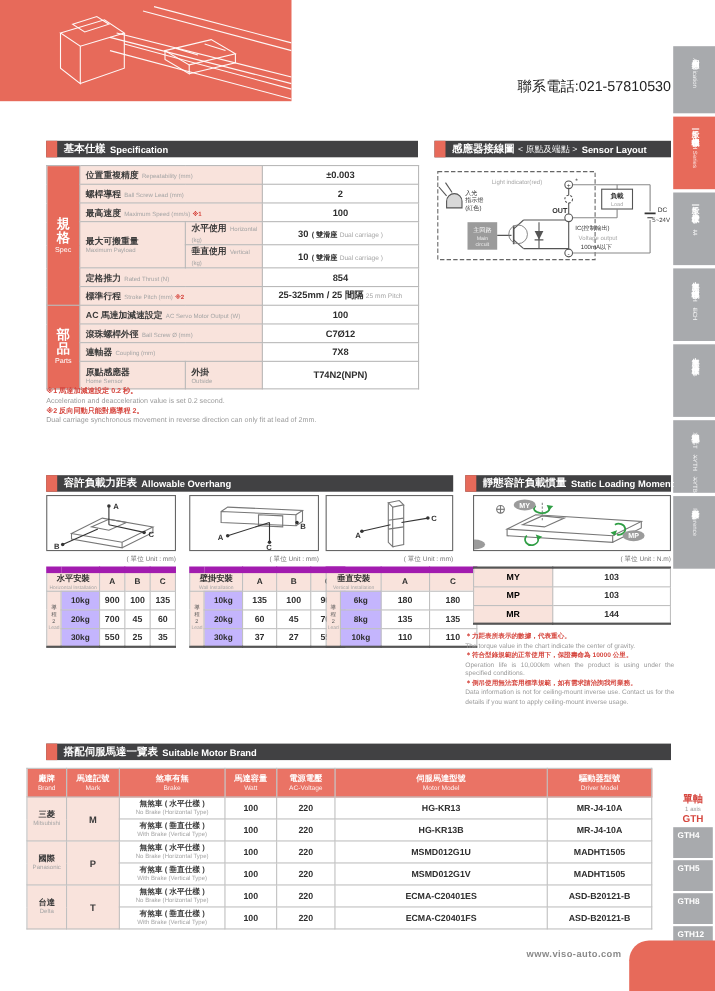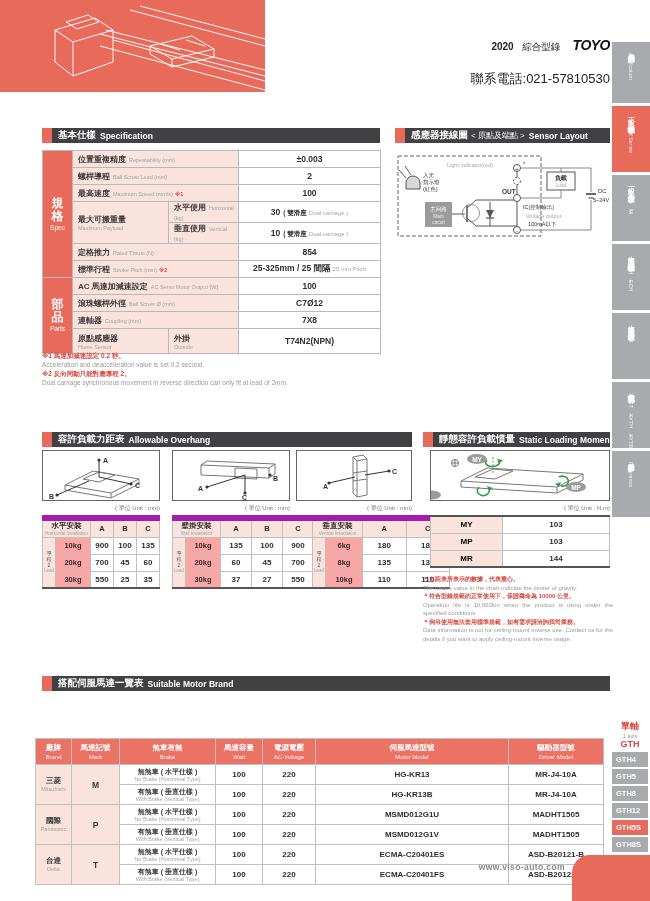--- a/index.html
+++ b/index.html
@@ -17,21 +17,21 @@
   
   .side-tab { position:absolute; left:612px; width:38px; background:#A8AAAD; display:flex; justify-content:center; padding-top:7px; }
   .side-tab.active { background:#E76A5A; }
   .vtext { writing-mode:vertical-rl; text-orientation:mixed; color:#fff; font-size:7px; font-weight:bold; line-height:1.1; }
   .vtext .en { font-size:5.5px; font-weight:normal; color:rgba(255,255,255,0.85); margin-top:4px; }
 
   .series-nav { position:absolute; left:612px; top:720px; width:36px; text-align:center; }
   .series-nav .s-zh { color:#D6473F; font-size:9px; font-weight:bold; }
   .series-nav .s-en { color:#9a9a9a; font-size:5.5px; }
   .series-nav .s-name { color:#D6473F; font-size:9px; font-weight:bold; margin-bottom:3px; }
-  .mini-tab { width:36px; height:15px; background:#A8AAAD; color:#fff; font-size:7.5px; font-weight:bold; text-align:left; padding:3px 0 0 4px; margin-bottom:2px; }
+  .mini-tab { width:36px; height:28px; background:#A8AAAD; color:#fff; font-size:7.5px; font-weight:bold; text-align:left; padding:3px 0 0 4px; margin-bottom:2px; }
   .mini-tab.active { background:#E76A5A; }
 
   
   .sec-bar { position:absolute; height:15px; background:#414143; display:flex; align-items:center; }
   .sec-bar .sq { width:10px; height:15px; background:#E76A5A; margin-right:6px; flex:0 0 auto; }
   .sec-bar .t-zh { color:#fff; font-size:9.5px; font-weight:bold; white-space:nowrap; }
   .sec-bar .t-en { color:#fff; font-size:8.5px; font-weight:bold; margin-left:4px; white-space:nowrap; }
   .sec-bar .t-mid { color:#fff; font-size:8px; margin-left:3px; white-space:nowrap; }
 
   
@@ -61,33 +61,33 @@
   
   .diag-box { position:absolute; border:1px solid #666; background:#fff; height:51px; }
   .unit { position:absolute; font-size:6px; color:#777; text-align:right; }
   .oh-table { position:absolute; table-layout:fixed; border-top:6px solid #a21caf; border-bottom:2px solid #555; }
   .oh-table td { border:1px solid #c0c0c0; text-align:center; font-size:8px; color:#2e2e2e; height:17px; }
   .oh-table .hd { background:#F9E3DC; font-weight:bold; font-size:7.5px; height:19px; }
   .oh-table .hd .en { display:block; font-weight:normal; font-size:4.5px; color:#a5a5a5; line-height:5px; }
   .oh-table .lead { background:#F9E3DC; font-size:5px; color:#555; line-height:6px; padding:0; }
   .oh-table .lead span { display:block; }
   .oh-table .lead .len { color:#a5a5a5; font-size:4.5px; }
-  .oh-table .wt { background:#fca5a5; font-weight:bold; font-size:7.5px; }
+  .oh-table .wt { background:#c4b5fd; font-weight:bold; font-size:7.5px; }
   .oh-table .num { background:#fff; font-weight:bold; }
 
   
   .sm-table { position:absolute; left:430px; top:515px; width:180px; table-layout:fixed; border-top:2px solid #555; border-bottom:2px solid #555; }
   .sm-table td { border:1px solid #c0c0c0; height:17px; text-align:center; font-size:8px; }
   .sm-table .k { background:#F9E3DC; font-weight:bold; width:72px; }
   .sm-table .v { background:#fff; font-weight:bold; color:#2e2e2e; }
   .sm-notes { position:absolute; left:423px; top:575px; width:190px; line-height:8.5px; text-align:justify; }
   .sm-notes .note-zh, .sm-notes .note-en { font-size:6px; line-height:8.5px; }
 
   
-  .mt { position:absolute; left:35px; top:698px; width:568px; table-layout:fixed; border:1.5px solid #555;margin-top:40px; }
+  .mt { position:absolute; left:24px; top:698px; width:568px; table-layout:fixed; border:1.5px solid #555; }
   .mt td { border:1px solid #c0c0c0; text-align:center; }
   .mt .h { background:#EA7365; color:#fff; height:26px; }
   .mt .h .zh { display:block; font-size:7.5px; font-weight:bold; line-height:10px; }
   .mt .h .en { display:block; font-size:6px; line-height:8px; color:rgba(255,255,255,0.9); }
   .mt .brand { background:#F9E3DC; }
   .mt .brand .zh { display:block; font-size:7.5px; font-weight:bold; color:#3a3a3a; line-height:10px; }
   .mt .brand .en { display:block; font-size:5.5px; color:#a5a5a5; line-height:7px; }
   .mt .mark { background:#F9E3DC; font-size:8.5px; font-weight:bold; color:#3a3a3a; }
   .mt .brake { height:20px; }
   .mt .brake .zh { display:block; font-size:7px; font-weight:bold; color:#3a3a3a; line-height:9px; }
@@ -118,25 +118,20 @@
         <polyline points="150,46 150,54 172,67 172,59"></polyline>
         <polyline points="172,67 214,57 214,49"></polyline>
         <line x1="160" y1="44" x2="180" y2="50"></line>
         <line x1="186" y1="40" x2="205" y2="46"></line>
         <line x1="130" y1="10" x2="265" y2="46"></line>
         <line x1="140" y1="6" x2="265" y2="39"></line>
       </g>
     </svg>
   </div>
 
-  <div class="catalog-line">
-    <span class="yr">2020</span>
-    <span class="cat">綜合型錄</span>
-    <span class="logo">TOYO</span>
-  </div>
   <div class="phone">聯系電話:021-57810530</div>
 
   <div class="side-tab" style="top:42px;height:61px;">
     <div class="vtext"><span>應用例</span><span class="en">Application</span></div>
   </div>
   <div class="side-tab active" style="top:106px;height:66px;">
     <div class="vtext"><span>一般｜螺桿仕樣</span><span class="en">GTH Series</span></div>
   </div>
   <div class="side-tab" style="top:175px;height:66px;">
     <div class="vtext"><span>一般｜皮帶仕樣</span><span class="en">ETB｜M</span></div>
@@ -462,21 +457,21 @@
         </tr>
     <tr>
           <td class="wt">30kg</td>
           <td class="num">37</td>
           <td class="num">27</td>
           <td class="num">550</td>
         </tr>
   </tbody>
     </table>
 
-  <table class="oh-table" style="left:296px;top:515px;width:138px;margin-left:16px;">
+  <table class="oh-table" style="left:296px;top:515px;width:138px;">
     <colgroup>
         <col style="width:13px">
         <col style="width:37px">
         <col>
         <col>
       </colgroup>
     <tbody>
         <tr>
           <td class="hd" colspan="2"><span>垂直安裝</span><span class="en">Vertical Installation</span></td>
         <td class="hd">A</td>

